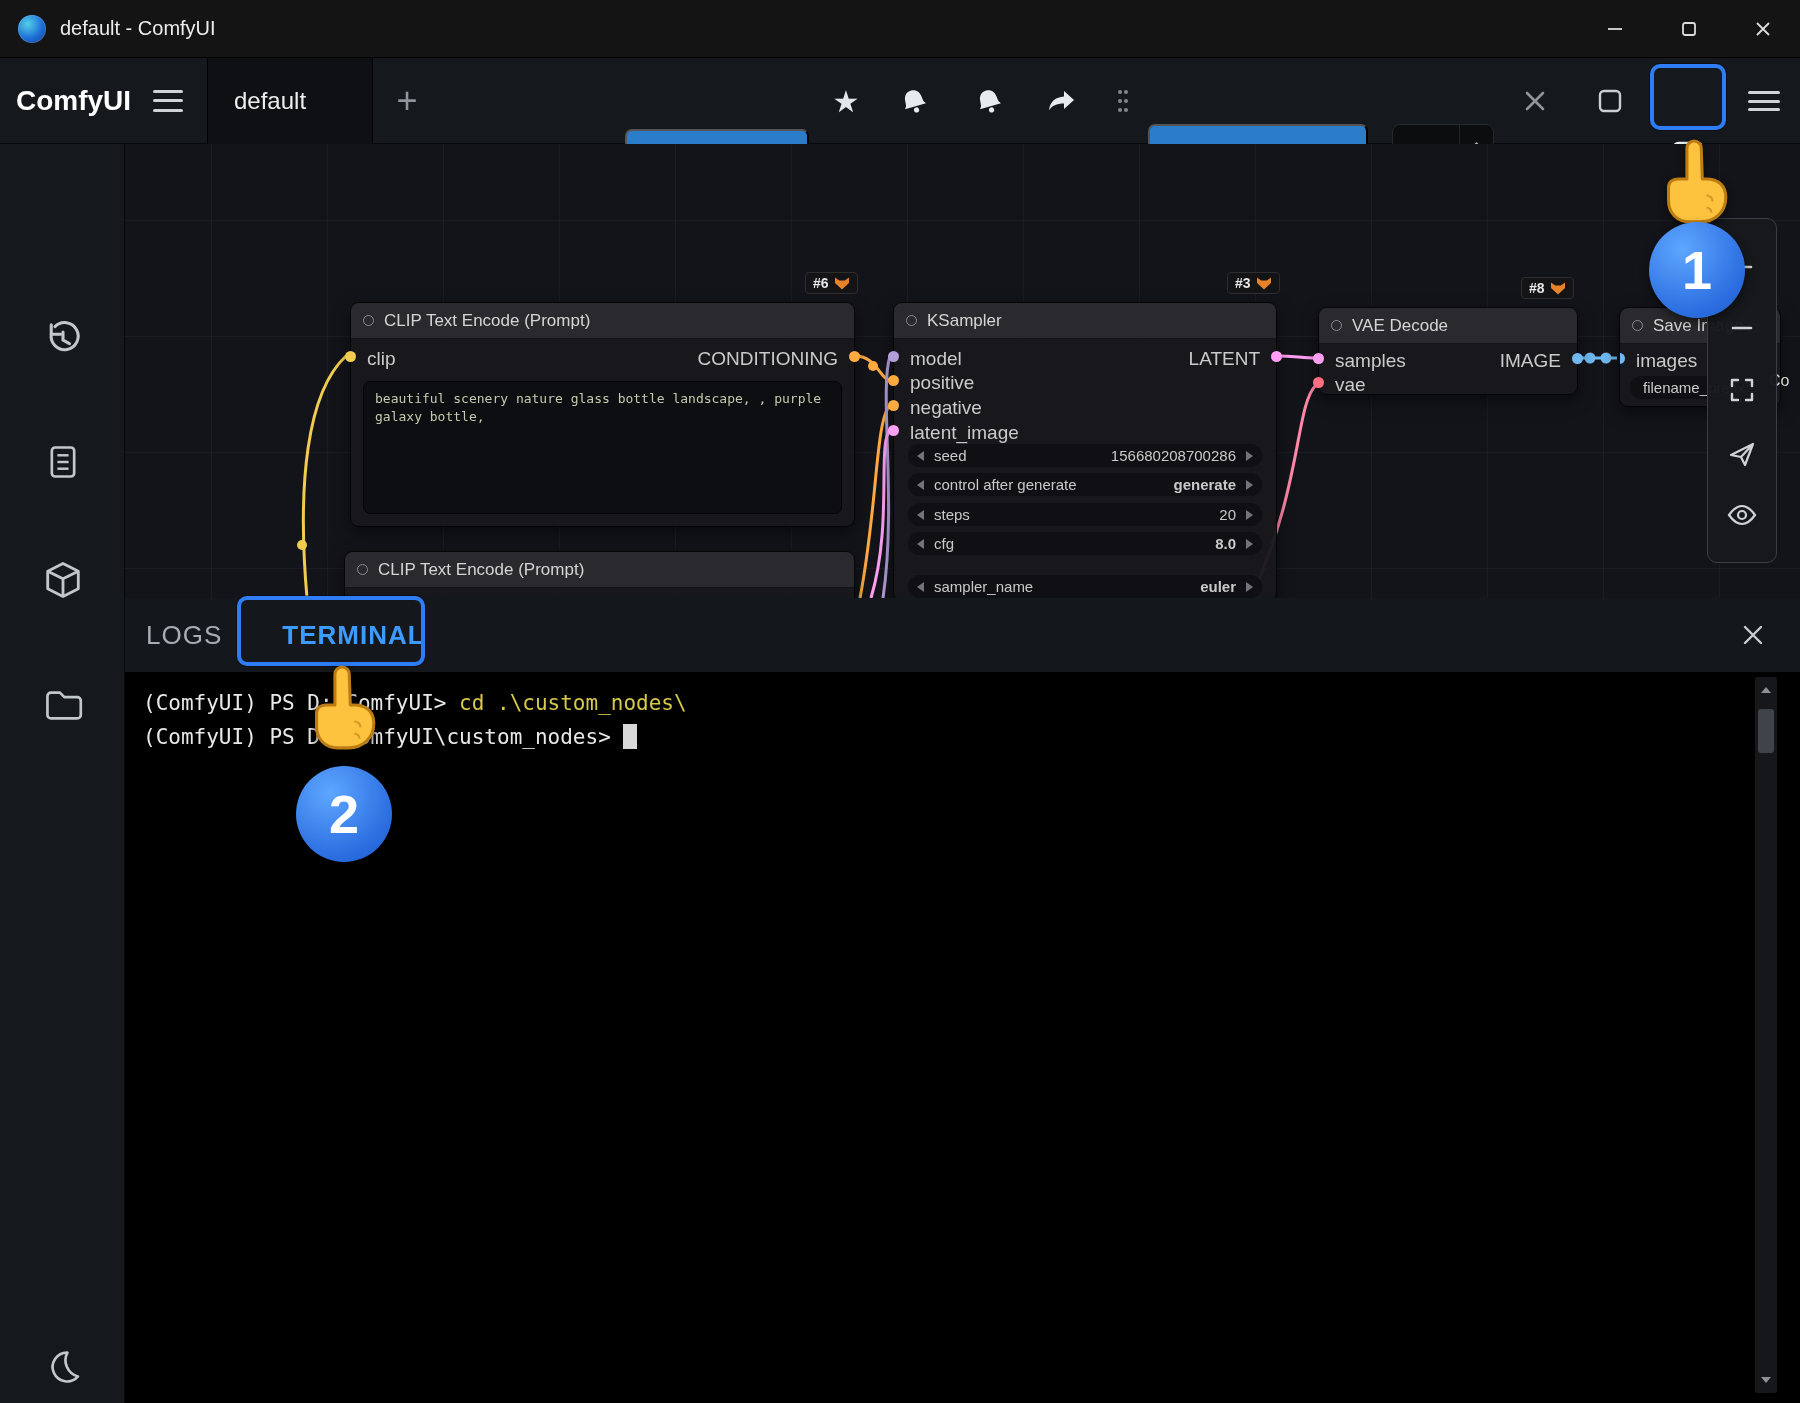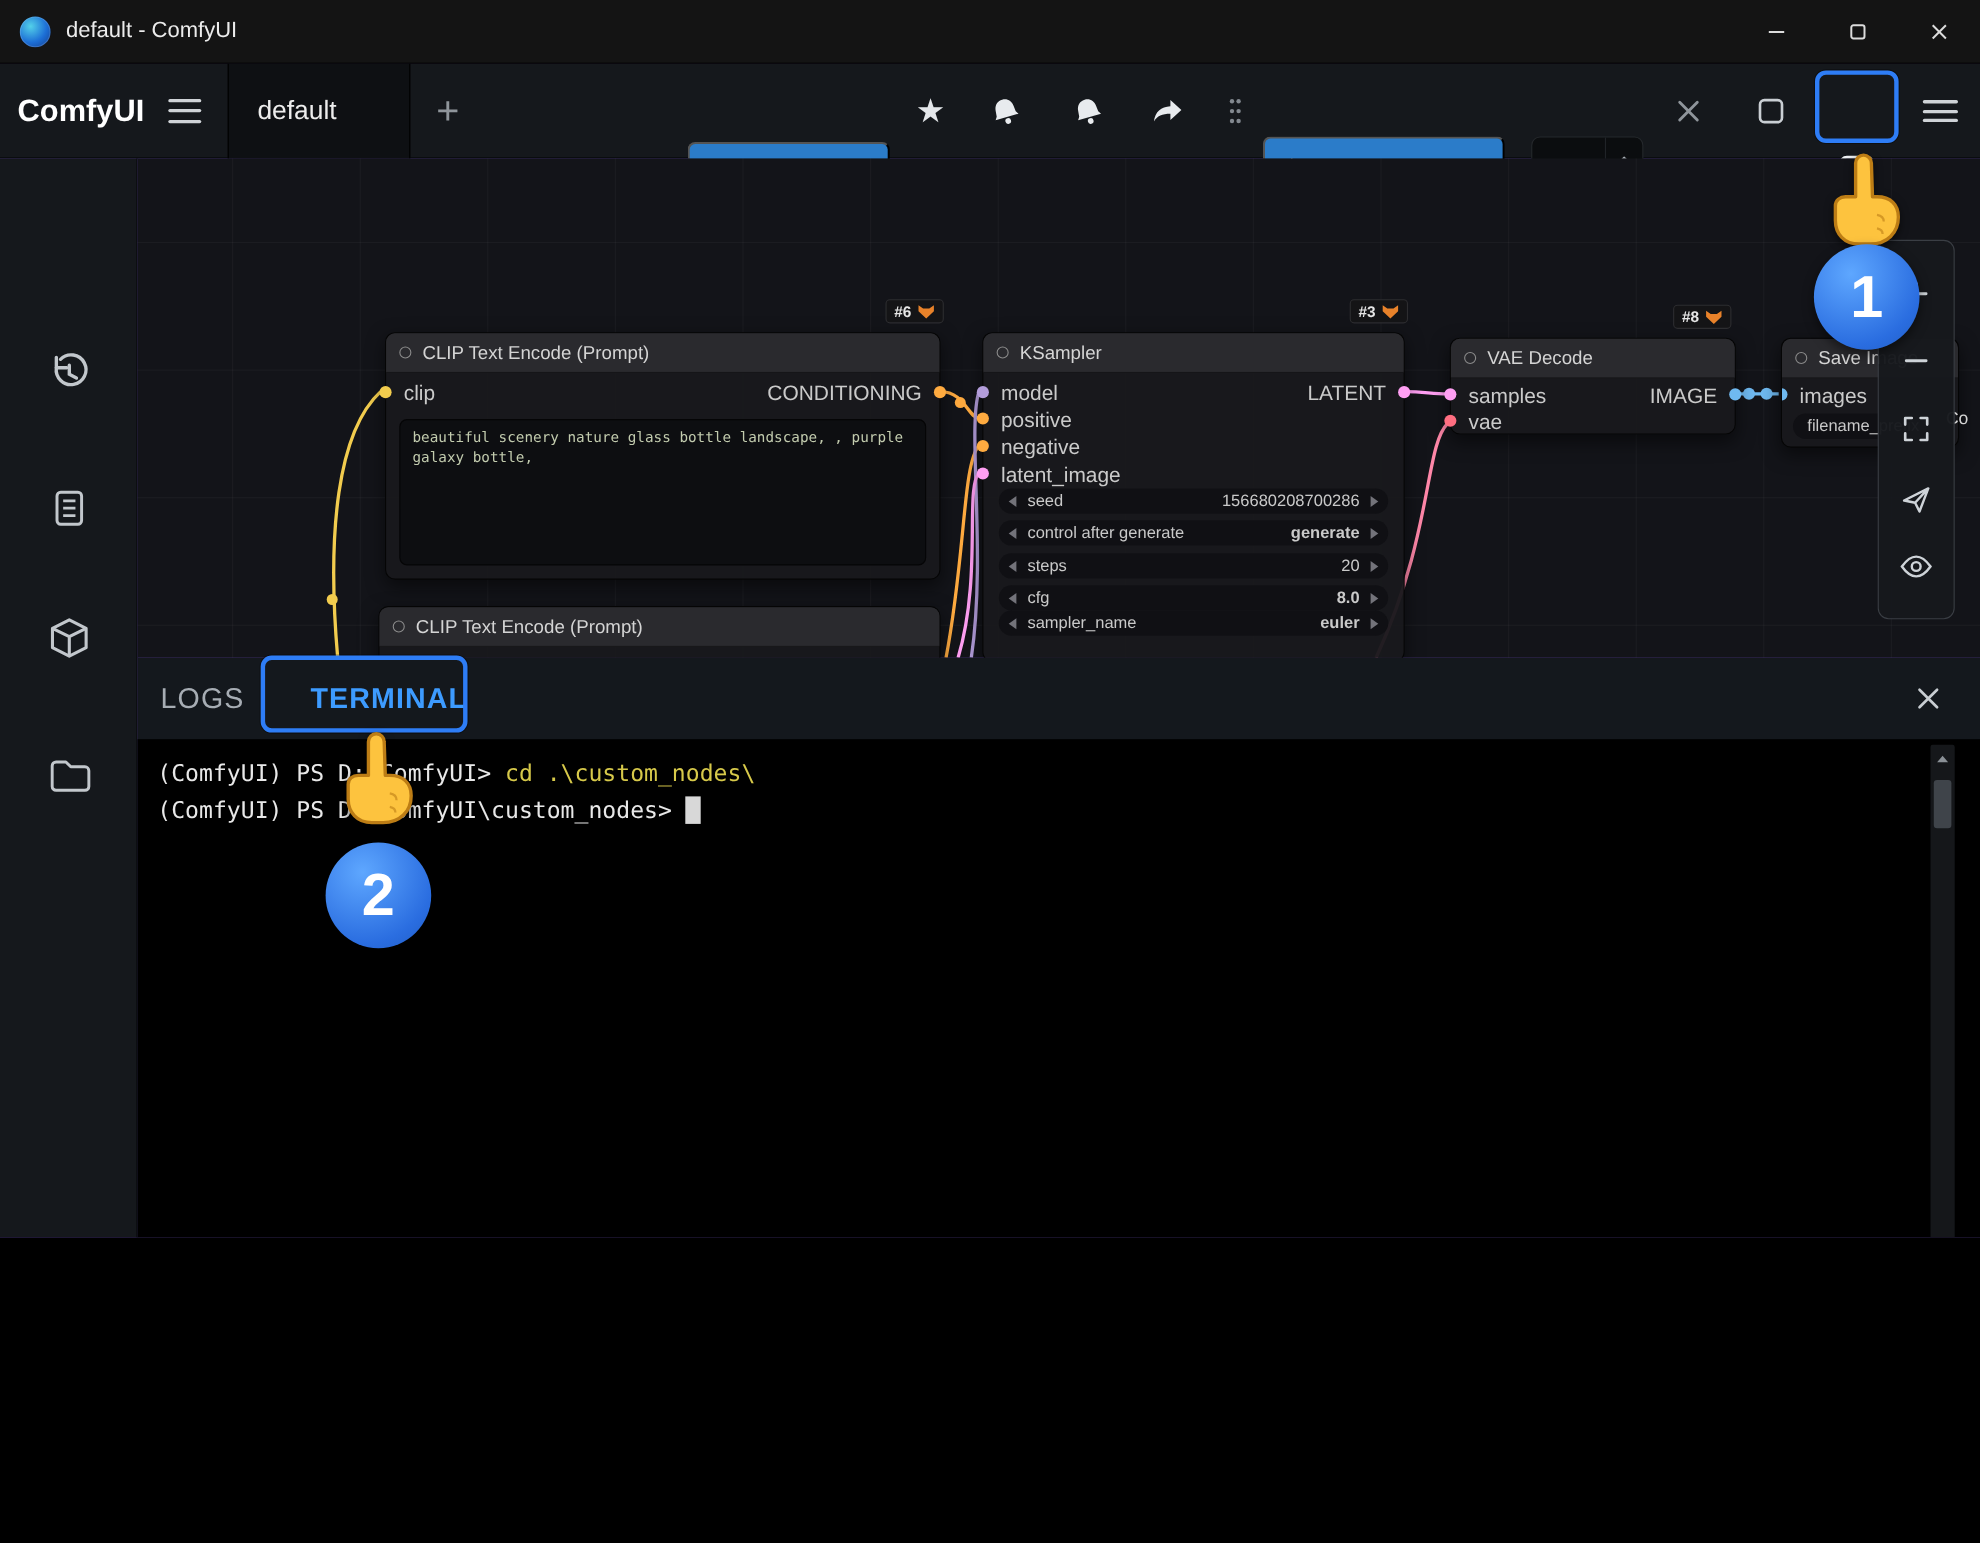--- a/index.html
+++ b/index.html
@@ -1,19 +1,19 @@
 <!DOCTYPE html>
 <html><head>
 <meta charset="utf-8">
 <style>
   * { box-sizing: border-box; margin: 0; padding: 0; }
   html,body { background:#000; }
   .app{
-    position:relative; width:1800px; height:1125px; overflow:hidden;
-    background:#8b5cf6; font-family:"Liberation Sans",sans-serif; color:#e6e6e6;
+    position:relative; width:1800px; height:1403px; overflow:hidden;
+    background:#86efac; font-family:"Liberation Sans",sans-serif; color:#e6e6e6;
   }
   
   .titlebar{position:absolute;left:0;top:0;width:1800px;height:58px;background:#141414;display:flex;align-items:center;border-bottom:1px solid #000;}
   .app-icon{width:28px;height:28px;border-radius:50%;margin:0 14px 0 18px;background:radial-gradient(circle at 35% 32%,#53d0e9,#1d6fd6 55%,#123a8a);box-shadow:inset 0 0 0 1px rgba(255,255,255,.15);}
   .title-text{font-size:20px;color:#ececec;}
   .win-controls{margin-left:auto;display:flex;height:100%;}
   .win-btn{width:74px;height:100%;display:flex;align-items:center;justify-content:center;color:#dcdcdc;}
   
   .topbar{position:absolute;left:0;top:58px;width:1800px;height:86px;background:#15181c;border-bottom:1px solid #07090b;display:flex;align-items:center;}
   .logo{font-size:28px;font-weight:bold;color:#fff;margin-left:16px;}
@@ -325,21 +325,21 @@
         <span class="wname">steps</span>
         <span class="wvalue">20</span>
         <span class="arrow-r"></span>
       </div>
       <div class="widget" style="top:229px;">
         <span class="arrow-l"></span>
         <span class="wname">cfg</span>
         <span class="wvalue" style="font-weight:bold;">8.0</span>
         <span class="arrow-r"></span>
       </div>
-      <div class="widget" style="top:252px;">
+      <div class="widget" style="top:272px;">
         <span class="arrow-l"></span>
         <span class="wname">sampler_name</span>
         <span class="wvalue" style="font-weight:bold;">euler</span>
         <span class="arrow-r"></span>
       </div>
     </div>
 
     <div class="node" style="left:1193px;top:163px;width:260px;height:88px;">
       <div class="node-header">
         <span class="collapse-dot"></span>

